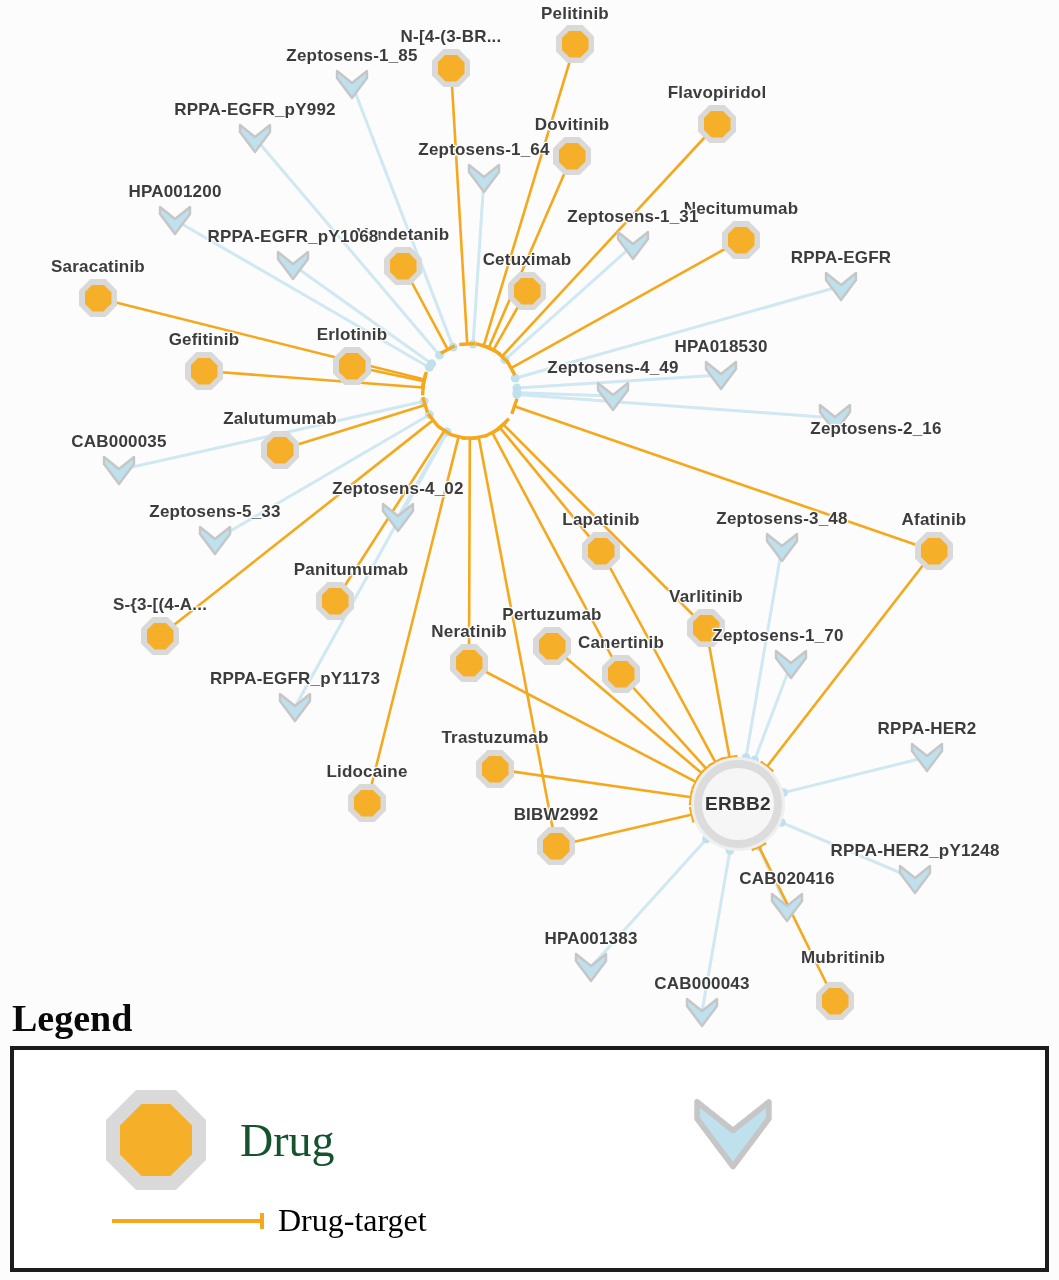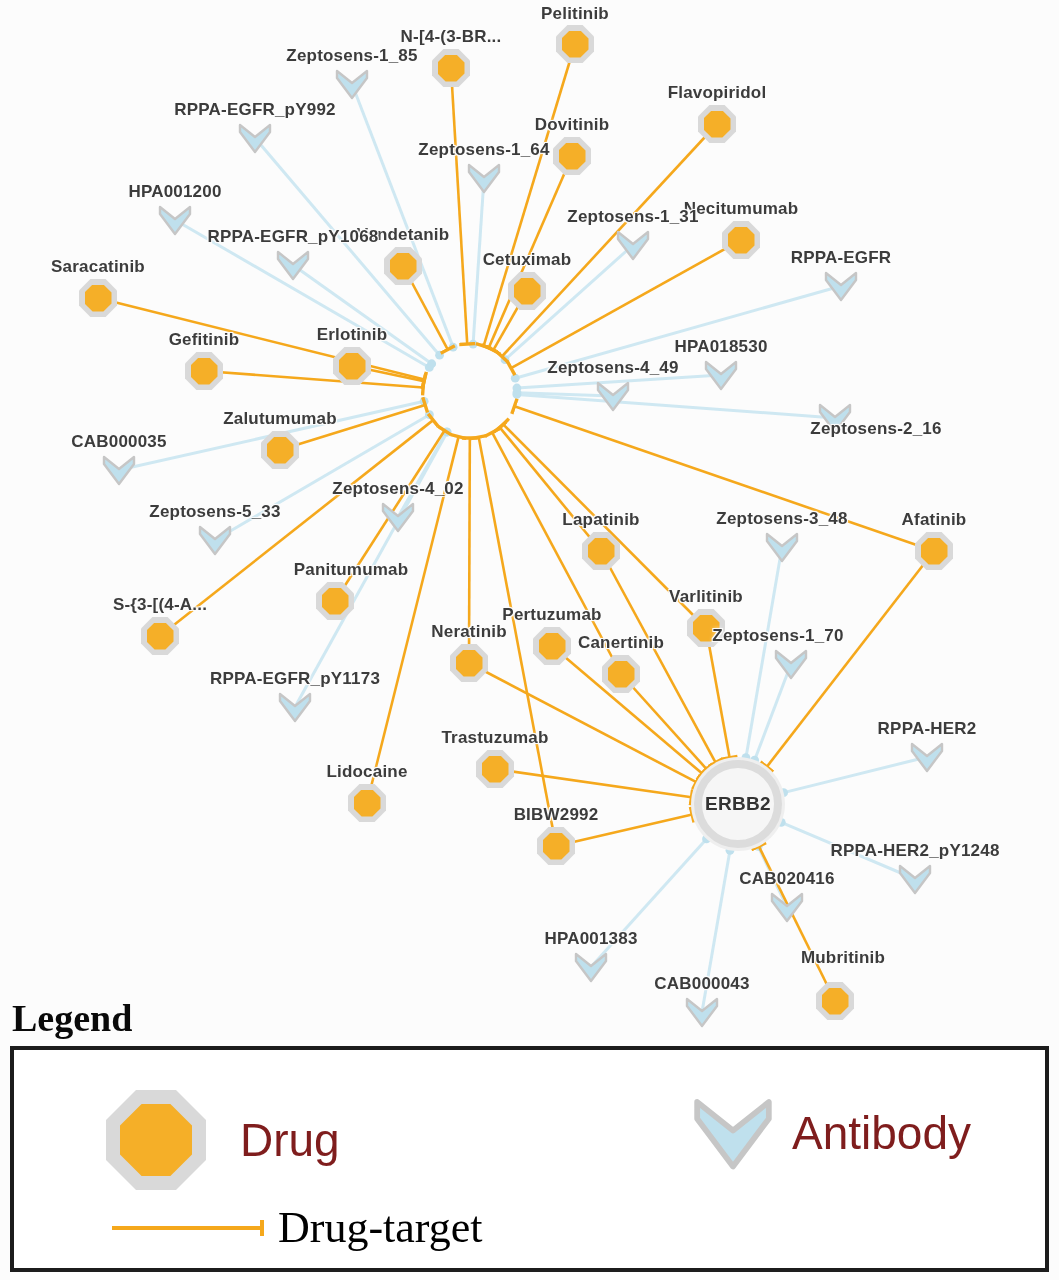--- a/index.html
+++ b/index.html
@@ -23,32 +23,32 @@
   .node-label{position:absolute;transform:translate(-50%,-100%);font-weight:bold;font-size:17px;
       color:#3C3C3C;white-space:nowrap;letter-spacing:0.2px;
       text-shadow:-1px -1px 0 #fcfcfc,1px -1px 0 #fcfcfc,-1px 1px 0 #fcfcfc,1px 1px 0 #fcfcfc,0 0 4px #fcfcfc;}
 
   
   .legend-title{position:absolute;left:12px;top:996px;font-family:"Liberation Serif",serif;
       font-weight:bold;font-size:38px;color:#0a0a0a;}
   .legend-box{position:absolute;left:10px;top:1046px;width:1031px;height:218px;
       border:4px solid #1c1c1c;background:#ffffff;}
   .legend-item{position:absolute;display:flex;align-items:center;}
-  .legend-node-label{font-family:Liberation Sans, sans-serif;font-size:46px;color:#7f1d1d;}
+  .legend-node-label{font-family:Liberation Serif, serif;font-size:46px;color:#14532d;}
   .legend-drug{left:92px;top:40px;gap:34px;}
   .legend-drug-icon{width:100px;height:100px;background:#D9D9D9;display:flex;align-items:center;justify-content:center;}
   .legend-drug-core{width:72px;height:72px;background:#F5AF28;}
   .legend-gene{left:398px;top:44px;gap:26px;}
   .legend-gene-icon{width:68px;height:68px;border-radius:50%;border:12px solid #D9D9D9;background:#F3F3F3;}
   .legend-antibody{left:676px;top:44px;gap:16px;}
 
   .legend-edge{position:absolute;display:flex;align-items:center;gap:14px;}
   .legend-drug-edge{left:98px;top:152px;}
   .legend-ab-edge{left:550px;top:152px;}
-  .legend-edge-label{font-family:"Liberation Serif",serif;font-size:44px;color:#000000;}
+  .legend-edge-label{font-family:"Liberation Serif",serif;font-size:32px;color:#000000;}
   .sample-line{position:relative;display:inline-block;height:4px;}
   .drug-line{width:152px;background:#F5A81C;}
   .drug-line .tbar{position:absolute;right:0;top:-6px;width:4px;height:16px;background:#F5A81C;}
   .ab-line{width:146px;background:#CFE8F2;height:4px;}
   .ab-line .dot{position:absolute;right:-4px;top:-4px;width:12px;height:12px;border-radius:50%;background:#BFE0ED;}
 </style>
 </head>
 <body>
 
 <div id="stage">
@@ -394,21 +394,20 @@
         <div class="legend-drug-core oct"></div>
       </div>
       <span class="legend-node-label">Drug</span>
     </div>
 
 
     <div class="legend-item legend-antibody">
       <svg width="86" height="78" viewBox="0 0 36 32">
         <path d="M3 3 L18 15 L33 3 L33 10 L18 30 L3 10 Z" fill="#BFE0ED" stroke="#C6C6C6" stroke-width="2.4" stroke-linejoin="round"></path>
       </svg>
-      <span class="legend-node-label">Antibody</span>
     </div>
 
     <div class="legend-edge legend-drug-edge">
       <span class="sample-line drug-line">
           <span class="tbar"></span>
         </span>
       <span class="legend-edge-label">Drug-target</span>
     </div>
 
   </div>

